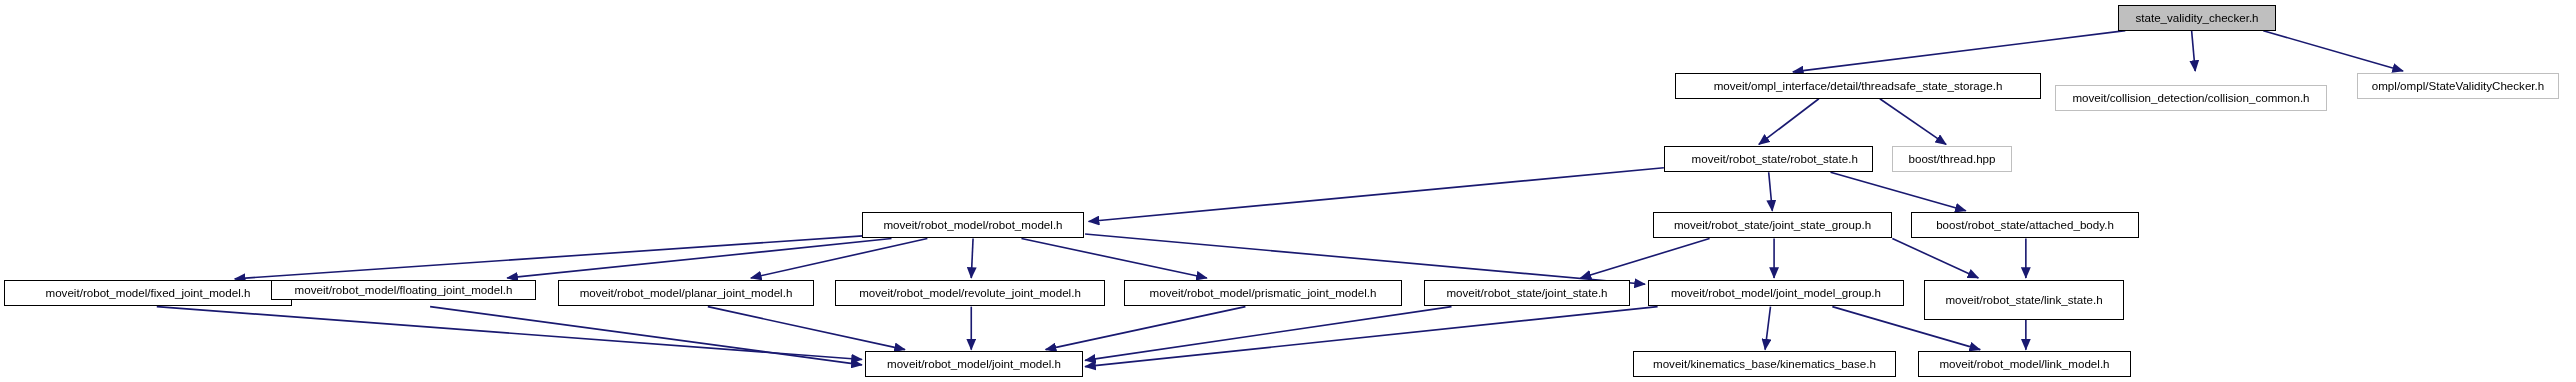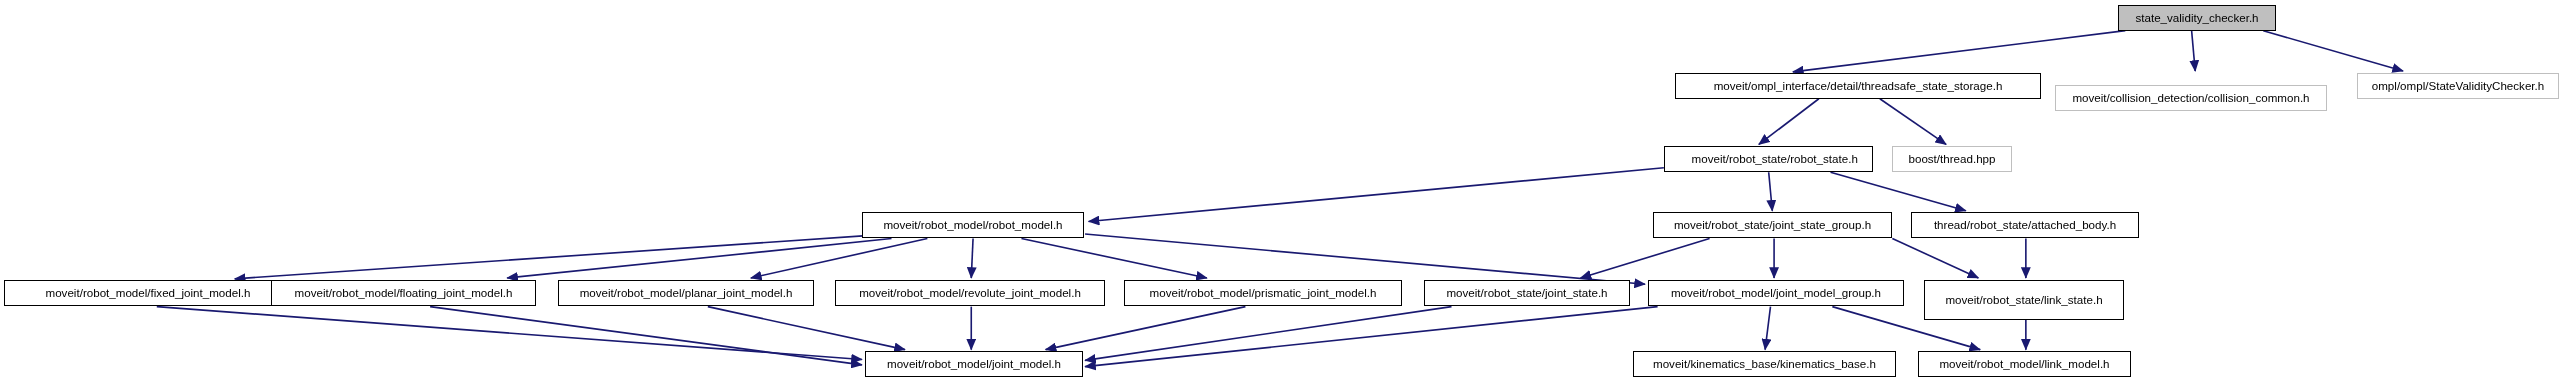--- a/index.html
+++ b/index.html
@@ -86,26 +86,26 @@
       <div class="node external" style="left: 1892px; top: 146px; width: 120px; height: 26px; color: rgb(0, 0, 0);">
         <span>boost/thread.hpp</span>
       </div>
       <div class="node linked" style="left: 862px; top: 212px; width: 222px; height: 26px; color: rgb(0, 0, 0);">
         <span>moveit/robot_model/robot_model.h</span>
       </div>
       <div class="node linked" style="left: 1653px; top: 212px; width: 239px; height: 26px; color: rgb(0, 0, 0);">
         <span>moveit/robot_state/joint_state_group.h</span>
       </div>
       <div class="node linked" style="left: 1911px; top: 212px; width: 228px; height: 26px; color: rgb(0, 0, 0);">
-        <span>thread/robot_state/attached_body.h</span>
+        <span>boost/robot_state/attached_body.h</span>
       </div>
       <div class="node linked" style="left: 4px; top: 280px; width: 288px; height: 26px; color: rgb(0, 0, 0);">
         <span>moveit/robot_model/fixed_joint_model.h</span>
       </div>
-      <div class="node linked" style="left: 271px; top: 280px; width: 265px; height: 26px; color: rgb(0, 0, 0);">
+      <div class="node linked" style="left: 271px; top: 280px; width: 265px; height: 20px; color: rgb(0, 0, 0);">
         <span>moveit/robot_model/floating_joint_model.h</span>
       </div>
       <div class="node linked" style="left: 558px; top: 280px; width: 256px; height: 26px; color: rgb(0, 0, 0);">
         <span>moveit/robot_model/planar_joint_model.h</span>
       </div>
       <div class="node linked" style="left: 835px; top: 280px; width: 270px; height: 26px; color: rgb(0, 0, 0);">
         <span>moveit/robot_model/revolute_joint_model.h</span>
       </div>
       <div class="node linked" style="left: 1124px; top: 280px; width: 278px; height: 26px; color: rgb(0, 0, 0);">
         <span>moveit/robot_model/prismatic_joint_model.h</span>

